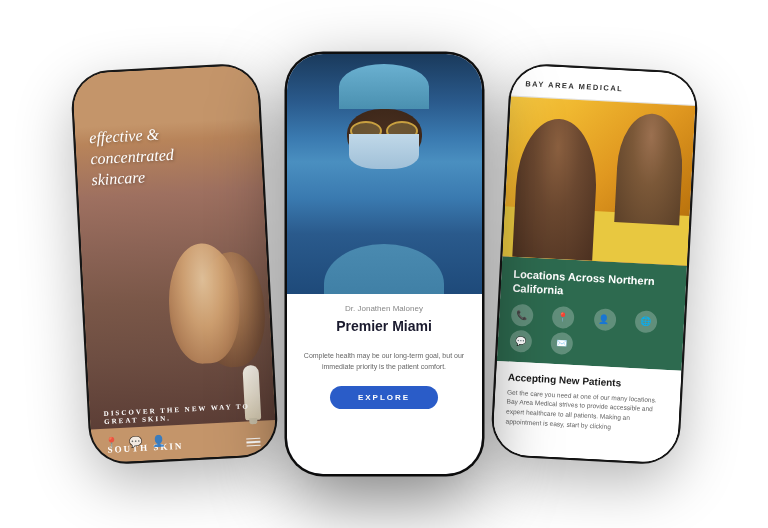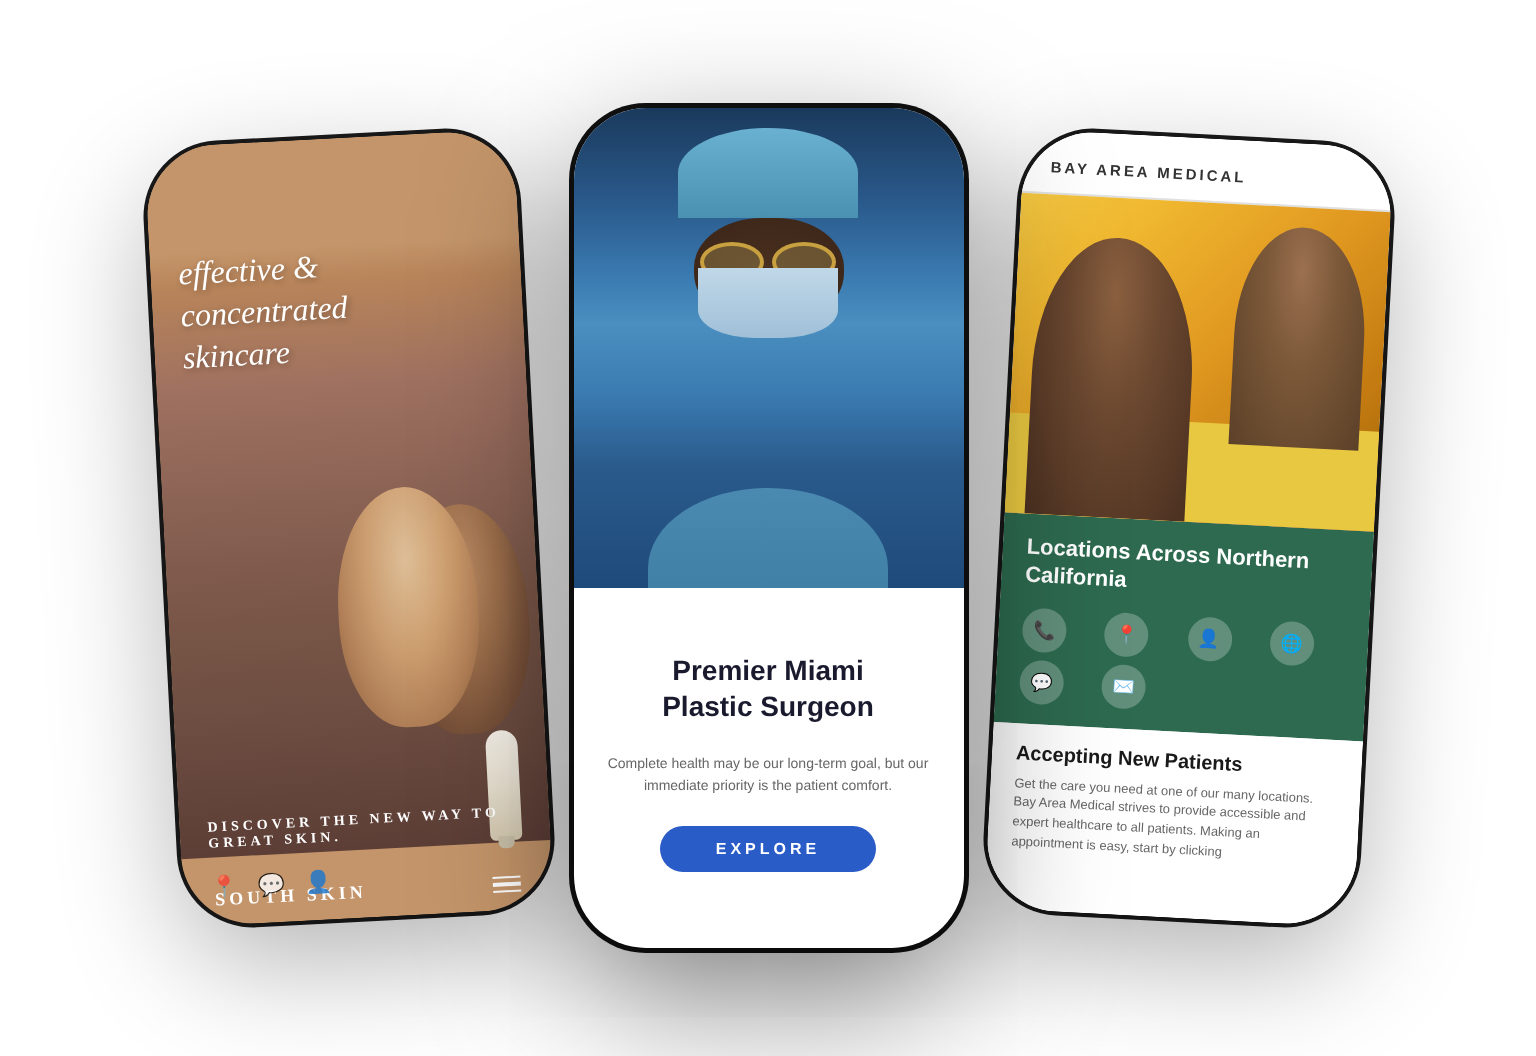--- a/index.html
+++ b/index.html
@@ -332,21 +332,20 @@
     }
 
     .phone-2-title {
       text-align: center;
       font-size: 14px;
       font-weight: bold;
       color: #1a1a2e;
       padding: 0 14px 12px;
       line-height: 1.3;
       font-family: Arial, sans-serif;
-      margin-top: 32px;
     }
 
     .phone-2-phone {
       text-align: center;
       font-size: 12px;
       font-weight: bold;
       color: #1a1a2e;
       padding: 8px 12px 6px;
       font-family: Arial, sans-serif;
       letter-spacing: 0.5px;
@@ -572,23 +571,23 @@
           <div class="surgeon-head">
             <div class="surgeon-cap"></div>
             <div class="surgeon-face">
               <div class="surgeon-glasses"></div>
               <div class="surgeon-mask"></div>
             </div>
           </div>
           <div class="surgeon-body"></div>
         </div>
 
+        <div class="phone-2-doctor-name">Dr. Jonathen Maloney</div>
         <div class="phone-2-title">
           <span>Premier Miami</span><br>
-          <span>Plastic Surgeon</span>
         </div>
         <div class="phone-2-description">Complete health may be our long-term goal, but our immediate priority is the patient comfort.</div>
         <button class="phone-2-btn">EXPLORE</button>
       </div>
     </div>
   </div>
 
   <div class="phone phone-3">
     <div class="phone-inner">
       <div class="phone-3-content">

